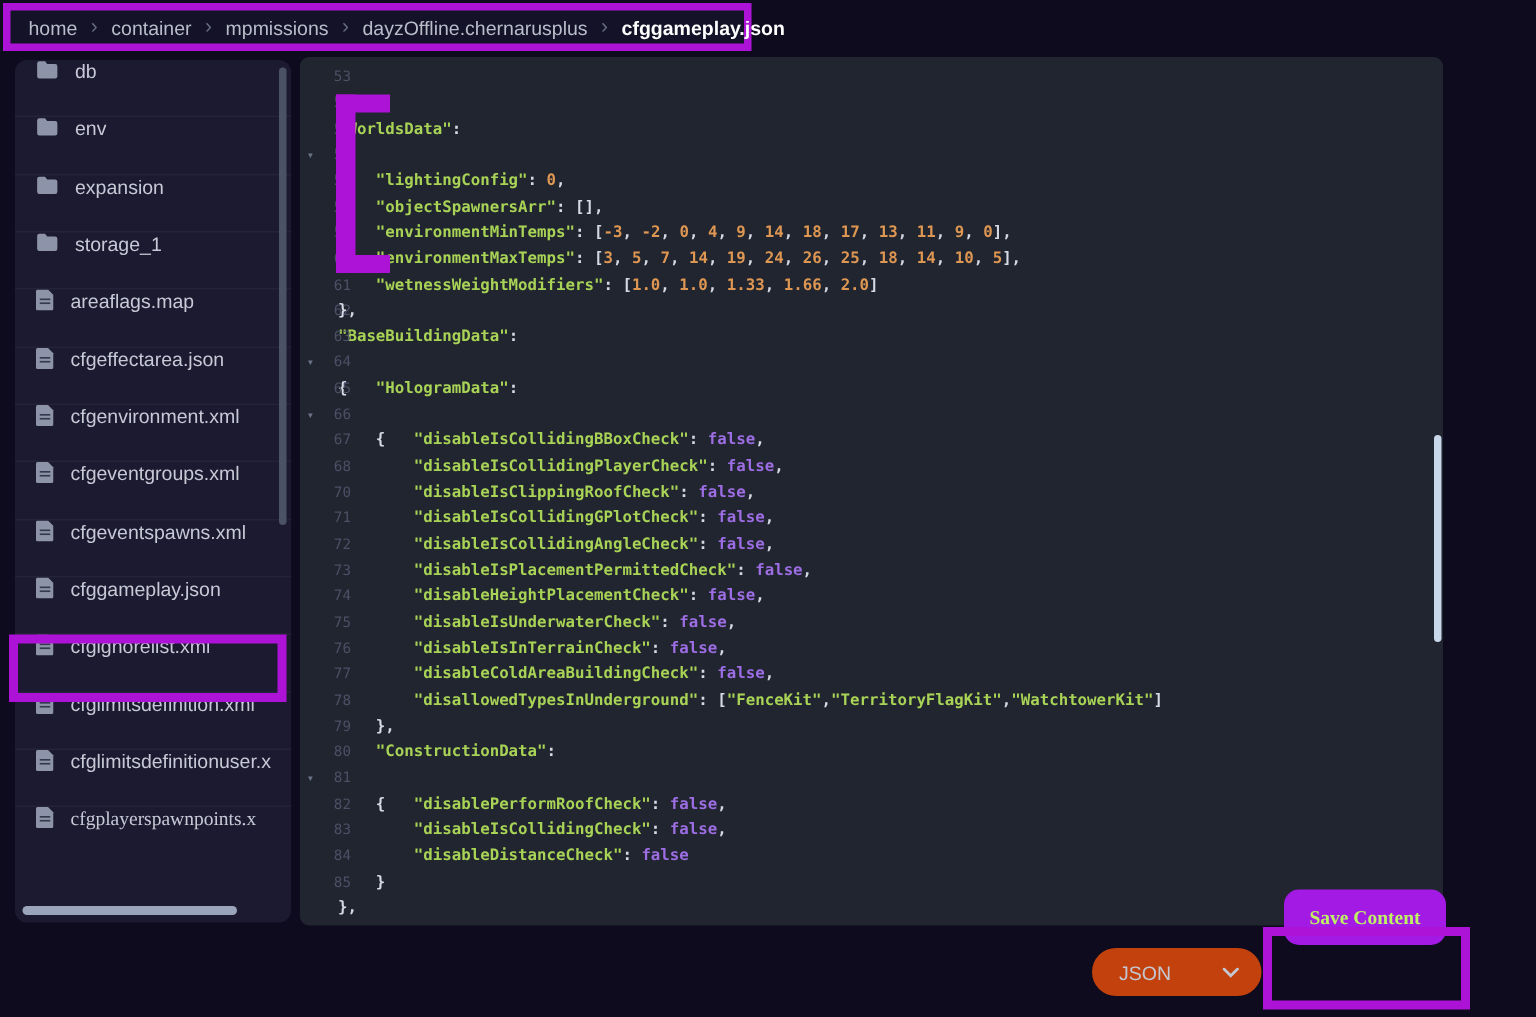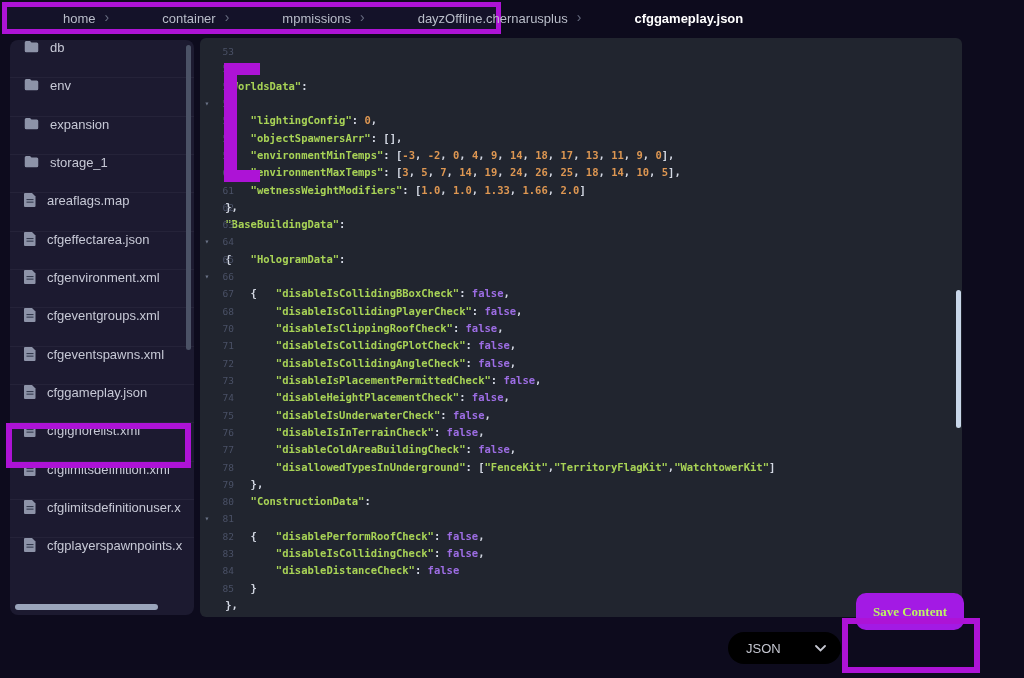--- a/index.html
+++ b/index.html
@@ -2,49 +2,49 @@
 <html><head>
 <meta charset="utf-8">
 <style>
   html,body{margin:0;padding:0;background:#0d0b1d;}
   .screen{position:relative;width:1024px;height:678px;background:#0d0b1d;overflow:hidden;
           font-family:"Liberation Sans",sans-serif;}
   
   .breadcrumb-bar{position:absolute;left:2px;top:2px;width:499px;height:32px;box-sizing:border-box;
       border:5px solid #ad13d6;background:#141229;display:flex;align-items:center;
       padding:0 12px;gap:9px;white-space:nowrap;}
-  .crumb{color:#b9bdc9;font-size:13px;cursor:pointer;margin-left:44px;}
+  .crumb{color:#b9bdc9;font-size:13px;cursor:pointer;}
   .crumb.last{color:#ffffff;font-weight:700;}
   .sep{color:#676c80;font-size:14px;line-height:1;transform:translateY(-1px);}
   
   .sidebar{position:absolute;left:10px;top:40px;width:184px;height:575px;background:#1c1a30;
       border-radius:8px;overflow:hidden;}
   .sb-item{height:38.35px;box-sizing:border-box;display:flex;align-items:flex-start;gap:11px;
       padding:0 10px 0 14px;border-bottom:1px solid #252339;cursor:pointer;}
-  .sb-item:last-child{border-bottom:none;}
+  .sb-item:last-child{border-bottom:none;font-family:Liberation Serif, serif;}
   .sb-icon{flex:none;display:flex;align-items:center;}
   .sb-label{color:#c7c9d6;font-size:13px;white-space:nowrap;overflow:hidden;}
   .sb-vscroll{position:absolute;left:186px;top:45px;width:5px;height:305px;background:#4b5266;border-radius:3px;}
   .sb-hscroll{position:absolute;left:15px;top:604px;width:143px;height:6px;background:#9aa5bb;border-radius:3px;}
   
   .editor{position:absolute;left:200px;top:38px;width:762px;height:579px;background:#21252f;
       border-radius:6px;overflow:hidden;padding-top:5px;box-sizing:border-box;
       font-family:"DejaVu Sans Mono",monospace;font-size:10.5px;line-height:17.32px;}
   .line{display:flex;height:17.32px;flex-direction:column;}
   .lnum{flex:none;width:34px;text-align:right;color:#4a5166;font-size:9.5px;user-select:none;}
   .fold{flex:none;width:14px;text-align:center;color:#6b7387;font-size:8px;user-select:none;}
   .code{white-space:pre;font-weight:700;}
   .tk-p{color:#d4d9e4;}
   .tk-k{color:#a8d356;}
   .tk-n{color:#de9752;}
   .tk-b{color:#9d6de4;}
   .ed-vscroll{position:absolute;left:956px;top:290px;width:5px;height:138px;background:#c9d7ea;border-radius:3px;}
   
   .format-select{position:absolute;left:728px;top:632px;width:113px;height:32px;box-sizing:border-box;
-      background:#000000;border-radius:16px;display:flex;align-items:center;justify-content:space-between;
+      background:#c2410c;border-radius:16px;display:flex;align-items:center;justify-content:space-between;
       padding:0 15px 0 18px;color:#c5c7d1;font-size:13px;cursor:pointer;}
   .save-btn{position:absolute;left:856px;top:593px;width:108px;height:37px;background:#a31ae4;
       border:none;border-radius:10px;color:#bef264;font-weight:700;font-size:13px;
       font-family:Liberation Serif, serif;cursor:pointer;}
   
   .annot{position:absolute;pointer-events:none;border:6px solid #ad13d6;background:transparent;}
   .file-annot{left:6px;top:423px;width:185px;height:45px;box-sizing:border-box;}
   .save-annot{left:842px;top:618px;width:138px;height:55px;box-sizing:border-box;}
   .bracket-annot{position:absolute;pointer-events:none;left:224px;top:63px;width:36px;height:119px;
       box-sizing:border-box;border-left:13px solid #ad13d6;border-top:12px solid #ad13d6;

